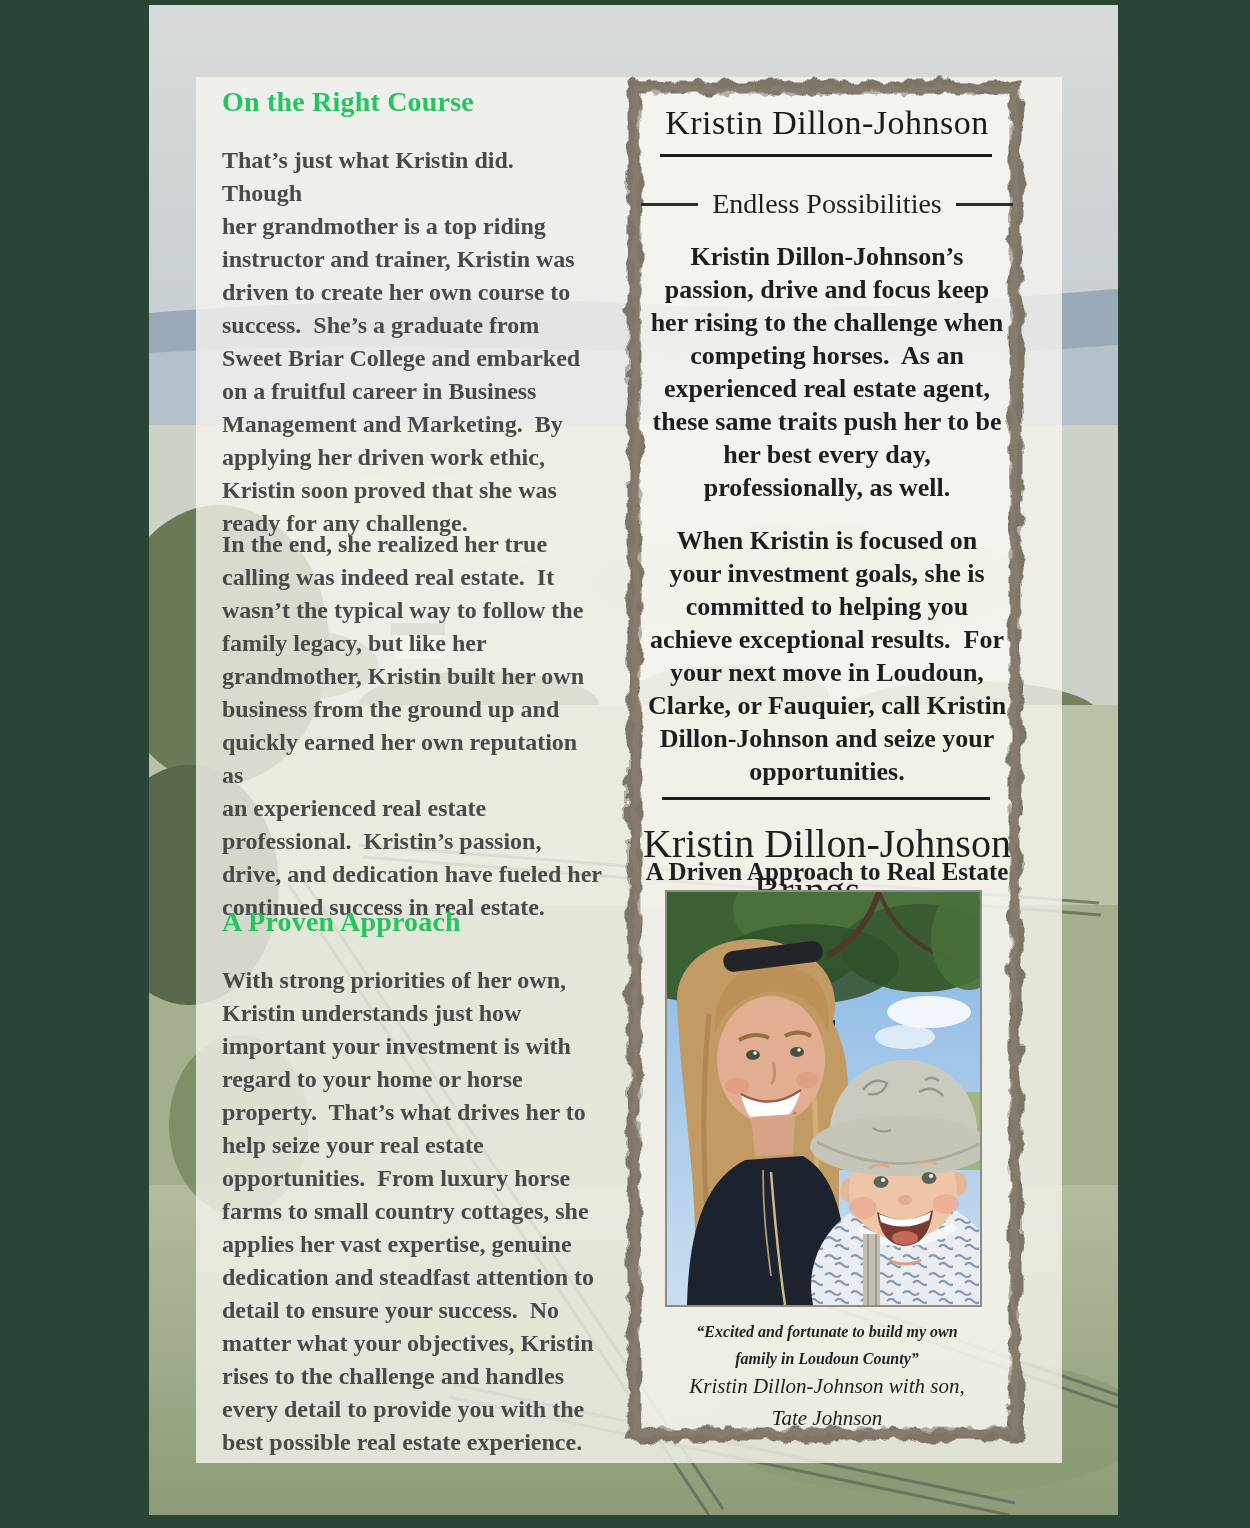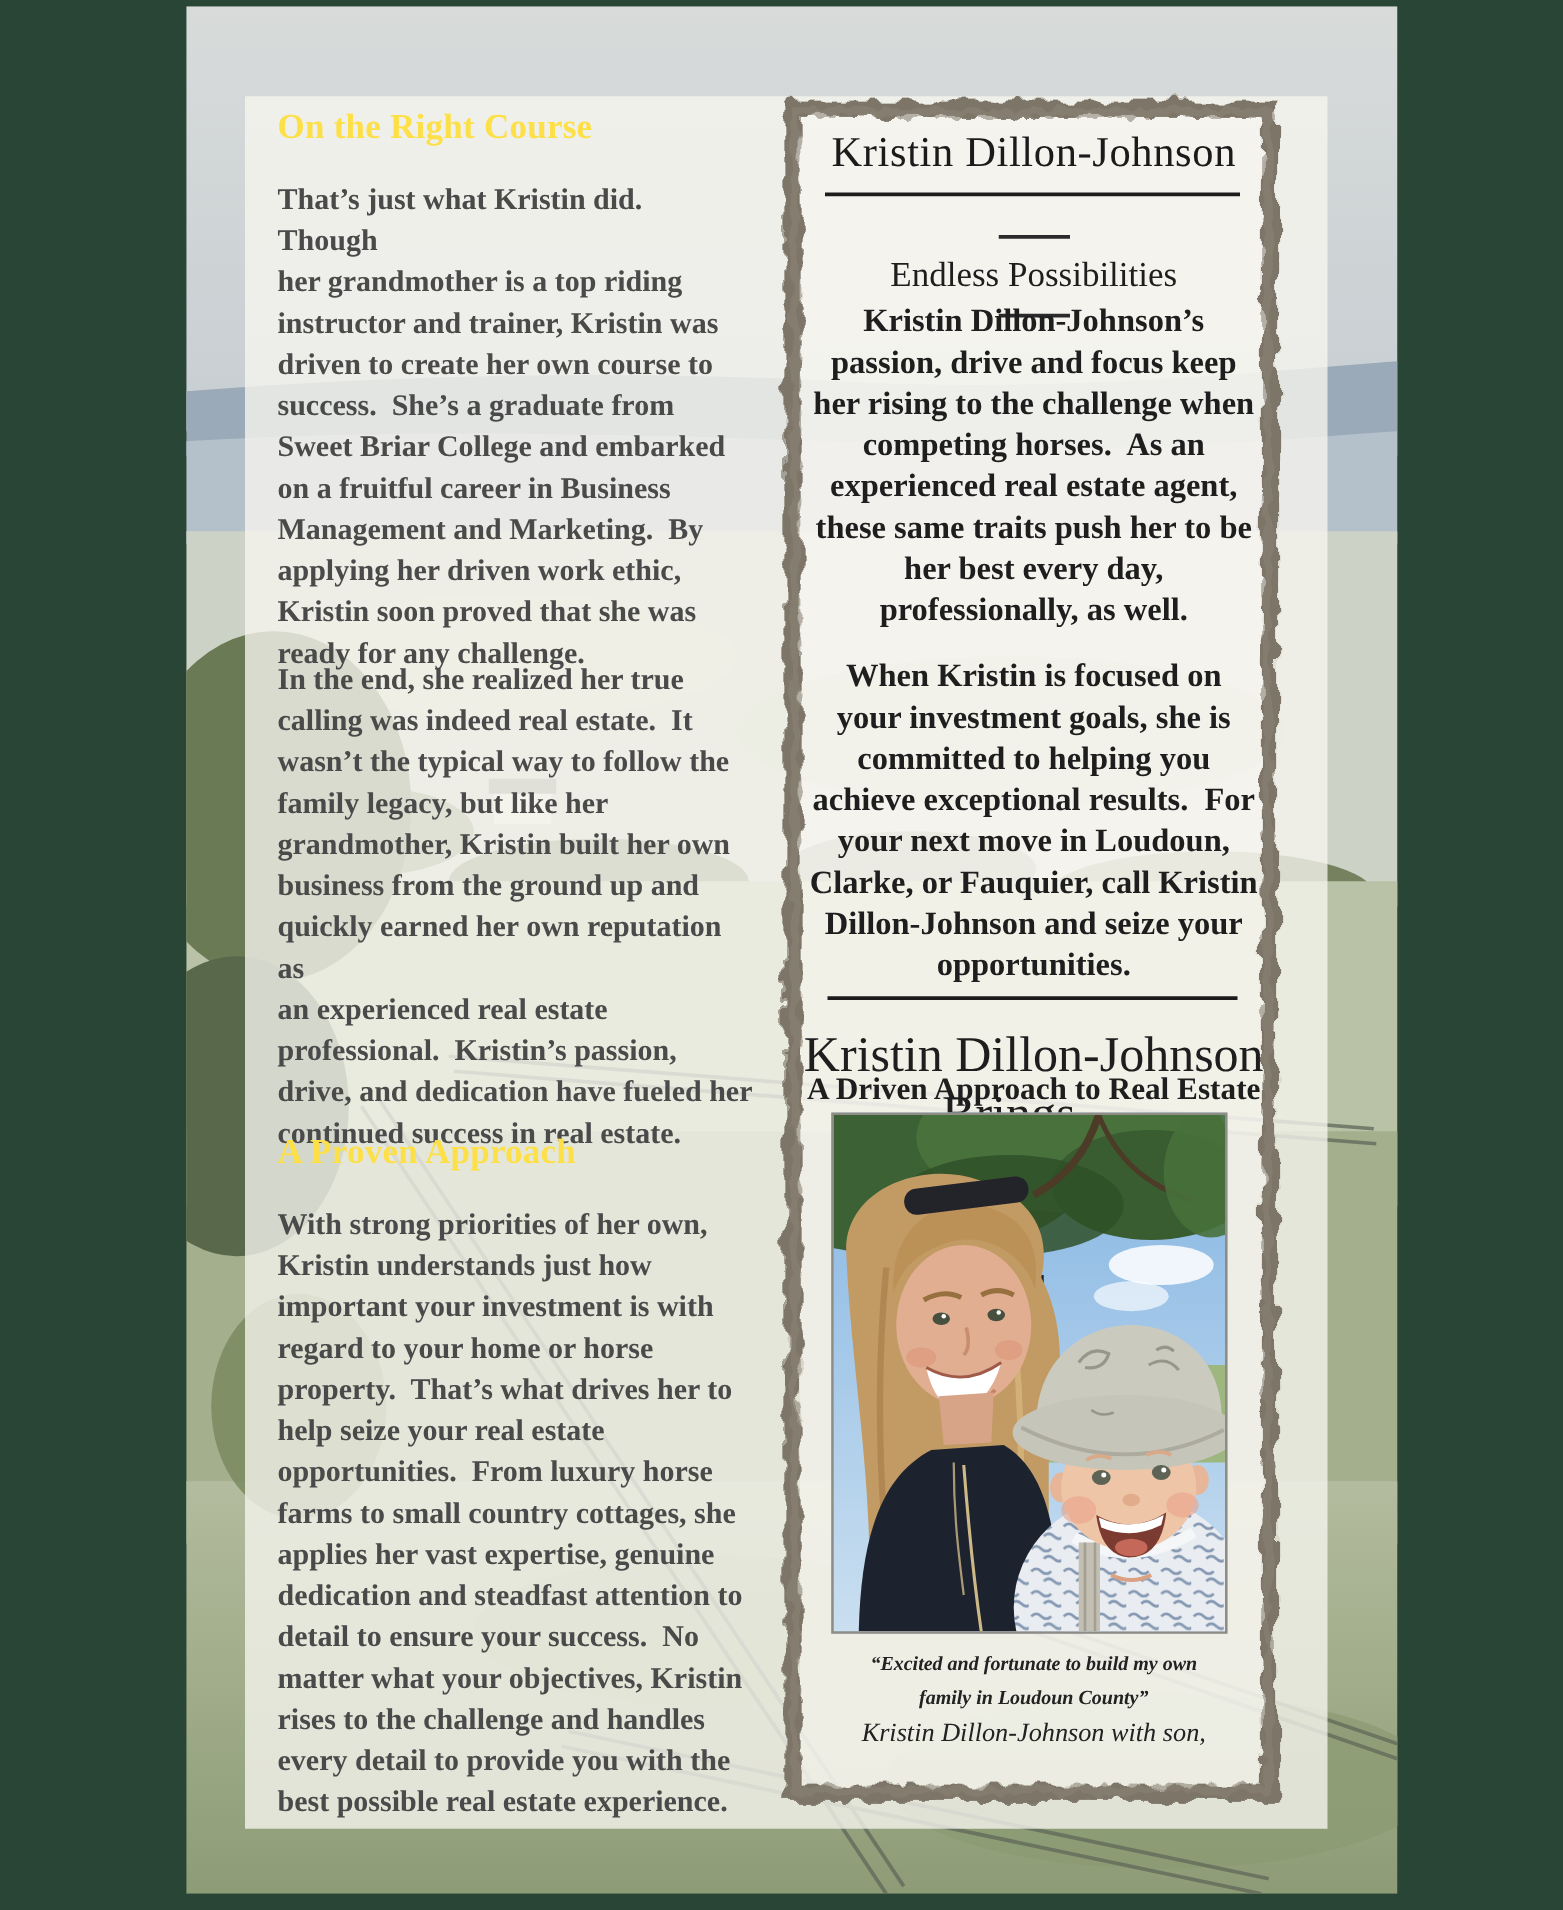--- a/index.html
+++ b/index.html
@@ -14,29 +14,29 @@
   .photo-bg{position:absolute;left:149px;top:5px;width:969px;height:1510px;}
   .photo-bg svg{display:block;width:100%;height:100%;}
   
   .overlay{
     position:absolute;left:196px;top:77px;width:866px;height:1386px;
     background:rgba(247,246,239,0.78);
   }
   .lines{white-space:pre-wrap;font-weight:bold;}
   
   .lc{position:absolute;left:222px;width:380px;color:var(--text_body,#4a4a4a);}
-  .lc-h{font-weight:bold;font-size:28px;color:#fde047;letter-spacing:.2px;}
+  .lc-h{font-weight:bold;font-size:28px;color:#22c55e;letter-spacing:.2px;}
   .lc-p{font-size:24px;line-height:33px;}
   
   .frame-svg{position:absolute;left:610px;top:63px;width:430px;height:1395px;}
   .box-bg{position:absolute;left:640px;top:86px;width:374px;height:1350px;background:rgba(250,249,243,0.45);}
   .rc{position:absolute;left:640px;width:374px;text-align:center;color:var(--text_dark,#1e1e1e);}
   .rc-title{font-size:34px;letter-spacing:.5px;color:#1b1b1b;}
   .rule{position:absolute;height:3px;background:var(--rule_dark,#1c1c1c);}
-  .subtitle-row{display:flex;align-items:center;justify-content:center;gap:14px;font-size:28px;flex-direction:column;}
+  .subtitle-row{display:flex;align-items:center;justify-content:center;gap:14px;font-size:28px;}
   .subtitle-dash{width:57px;height:3px;background:#2a2a2a;flex:0 0 auto;}
   .rc-p{font-size:26px;line-height:33px;}
   .rc-brings{font-size:40px;}
   .rc-driven{font-size:25px;font-weight:bold;}
   .photo-frame{
     position:absolute;left:665px;top:890px;width:317px;height:417px;
     border:2px solid #8e8d85;box-sizing:border-box;background:#bcd4e8;
   }
   .photo-frame svg{display:block;width:100%;height:100%;}
   .rc-quote{font-size:16px;line-height:27px;font-weight:bold;font-style:italic;color:#222;}
@@ -265,14 +265,15 @@
       <path d="M210,320 Q238,336 266,318 Q262,354 236,354 Q214,352 210,320 Z" fill="#7c3b30"></path>
       <path d="M212,322 Q238,334 264,320 L262,328 Q238,340 214,330 Z" fill="#ffffff"></path>
       <ellipse cx="238" cy="346" rx="13" ry="7" fill="#c4685a"></ellipse>
       <path d="M222,368 q16,8 32,0" stroke="#dba183" stroke-width="3" fill="none"></path>
     </svg>
   </div>
 
   <div class="rc rc-quote lines" style="top:1318px">“Excited and fortunate to build my own
 family in Loudoun County”</div>
   <div class="rc rc-credit" style="top:1374px">Kristin Dillon-Johnson with son,</div>
+  <div class="rc rc-credit" style="top:1406px">Tate Johnson</div>
 
 </div>
 
 </body></html>

